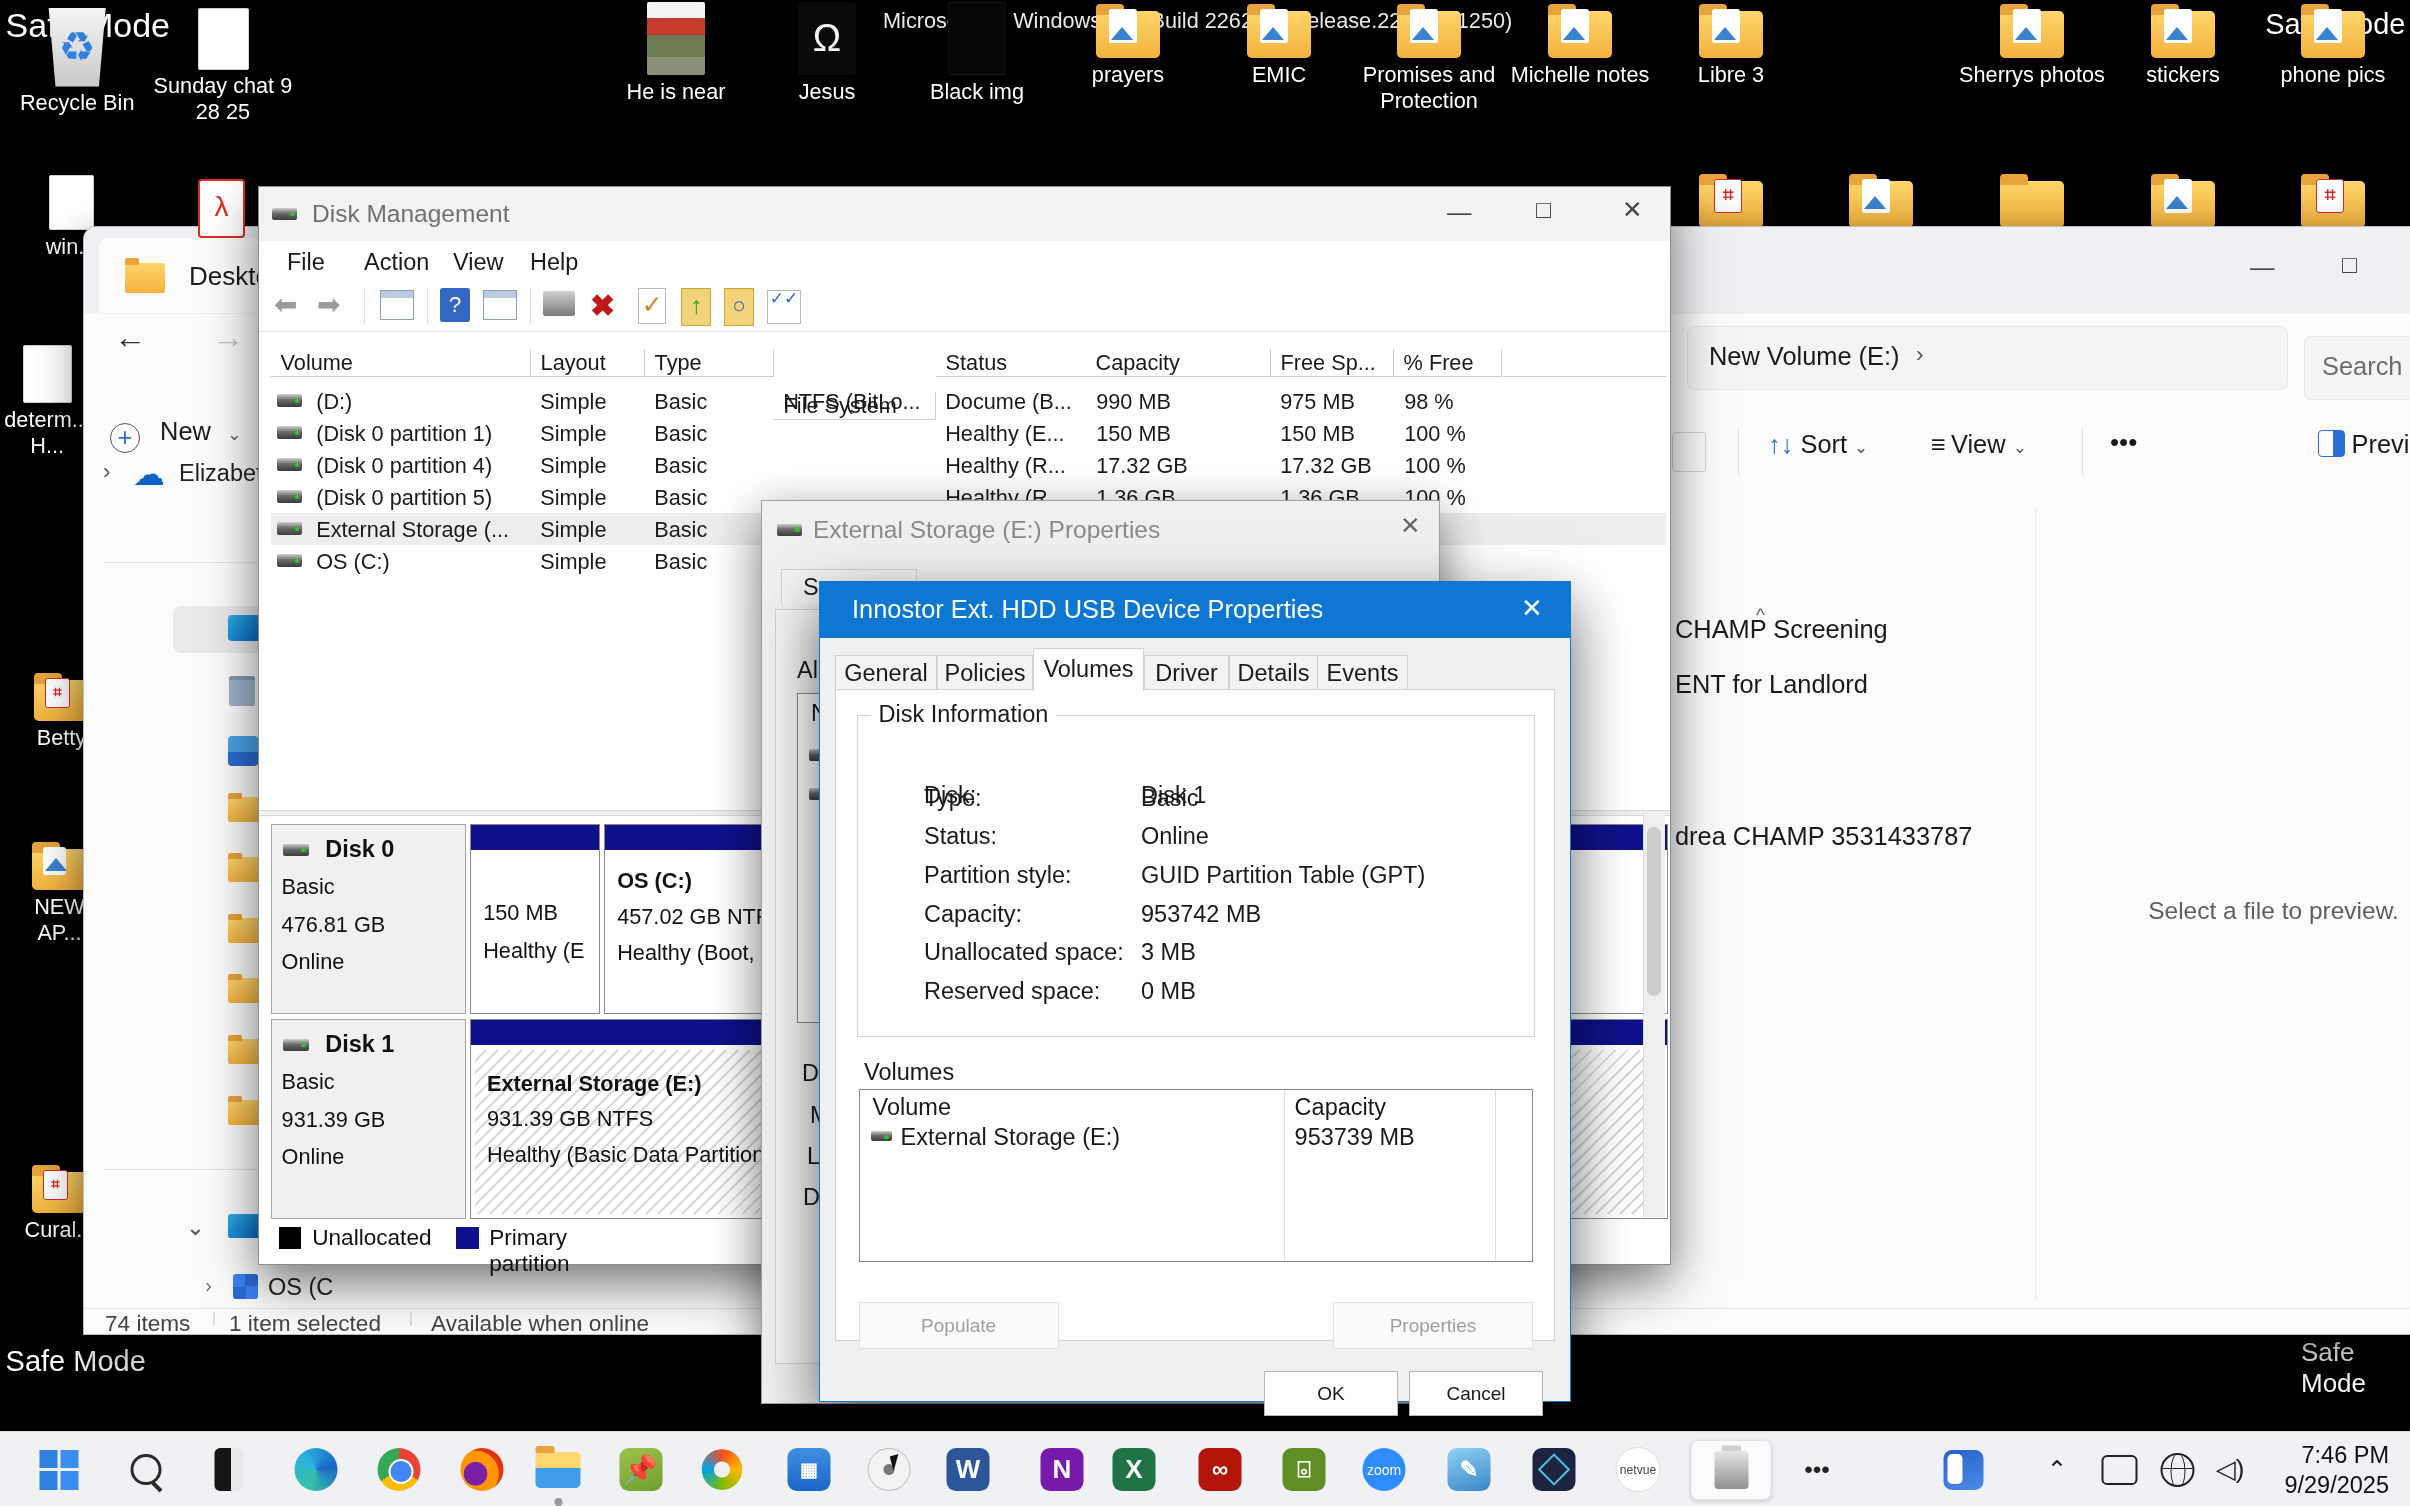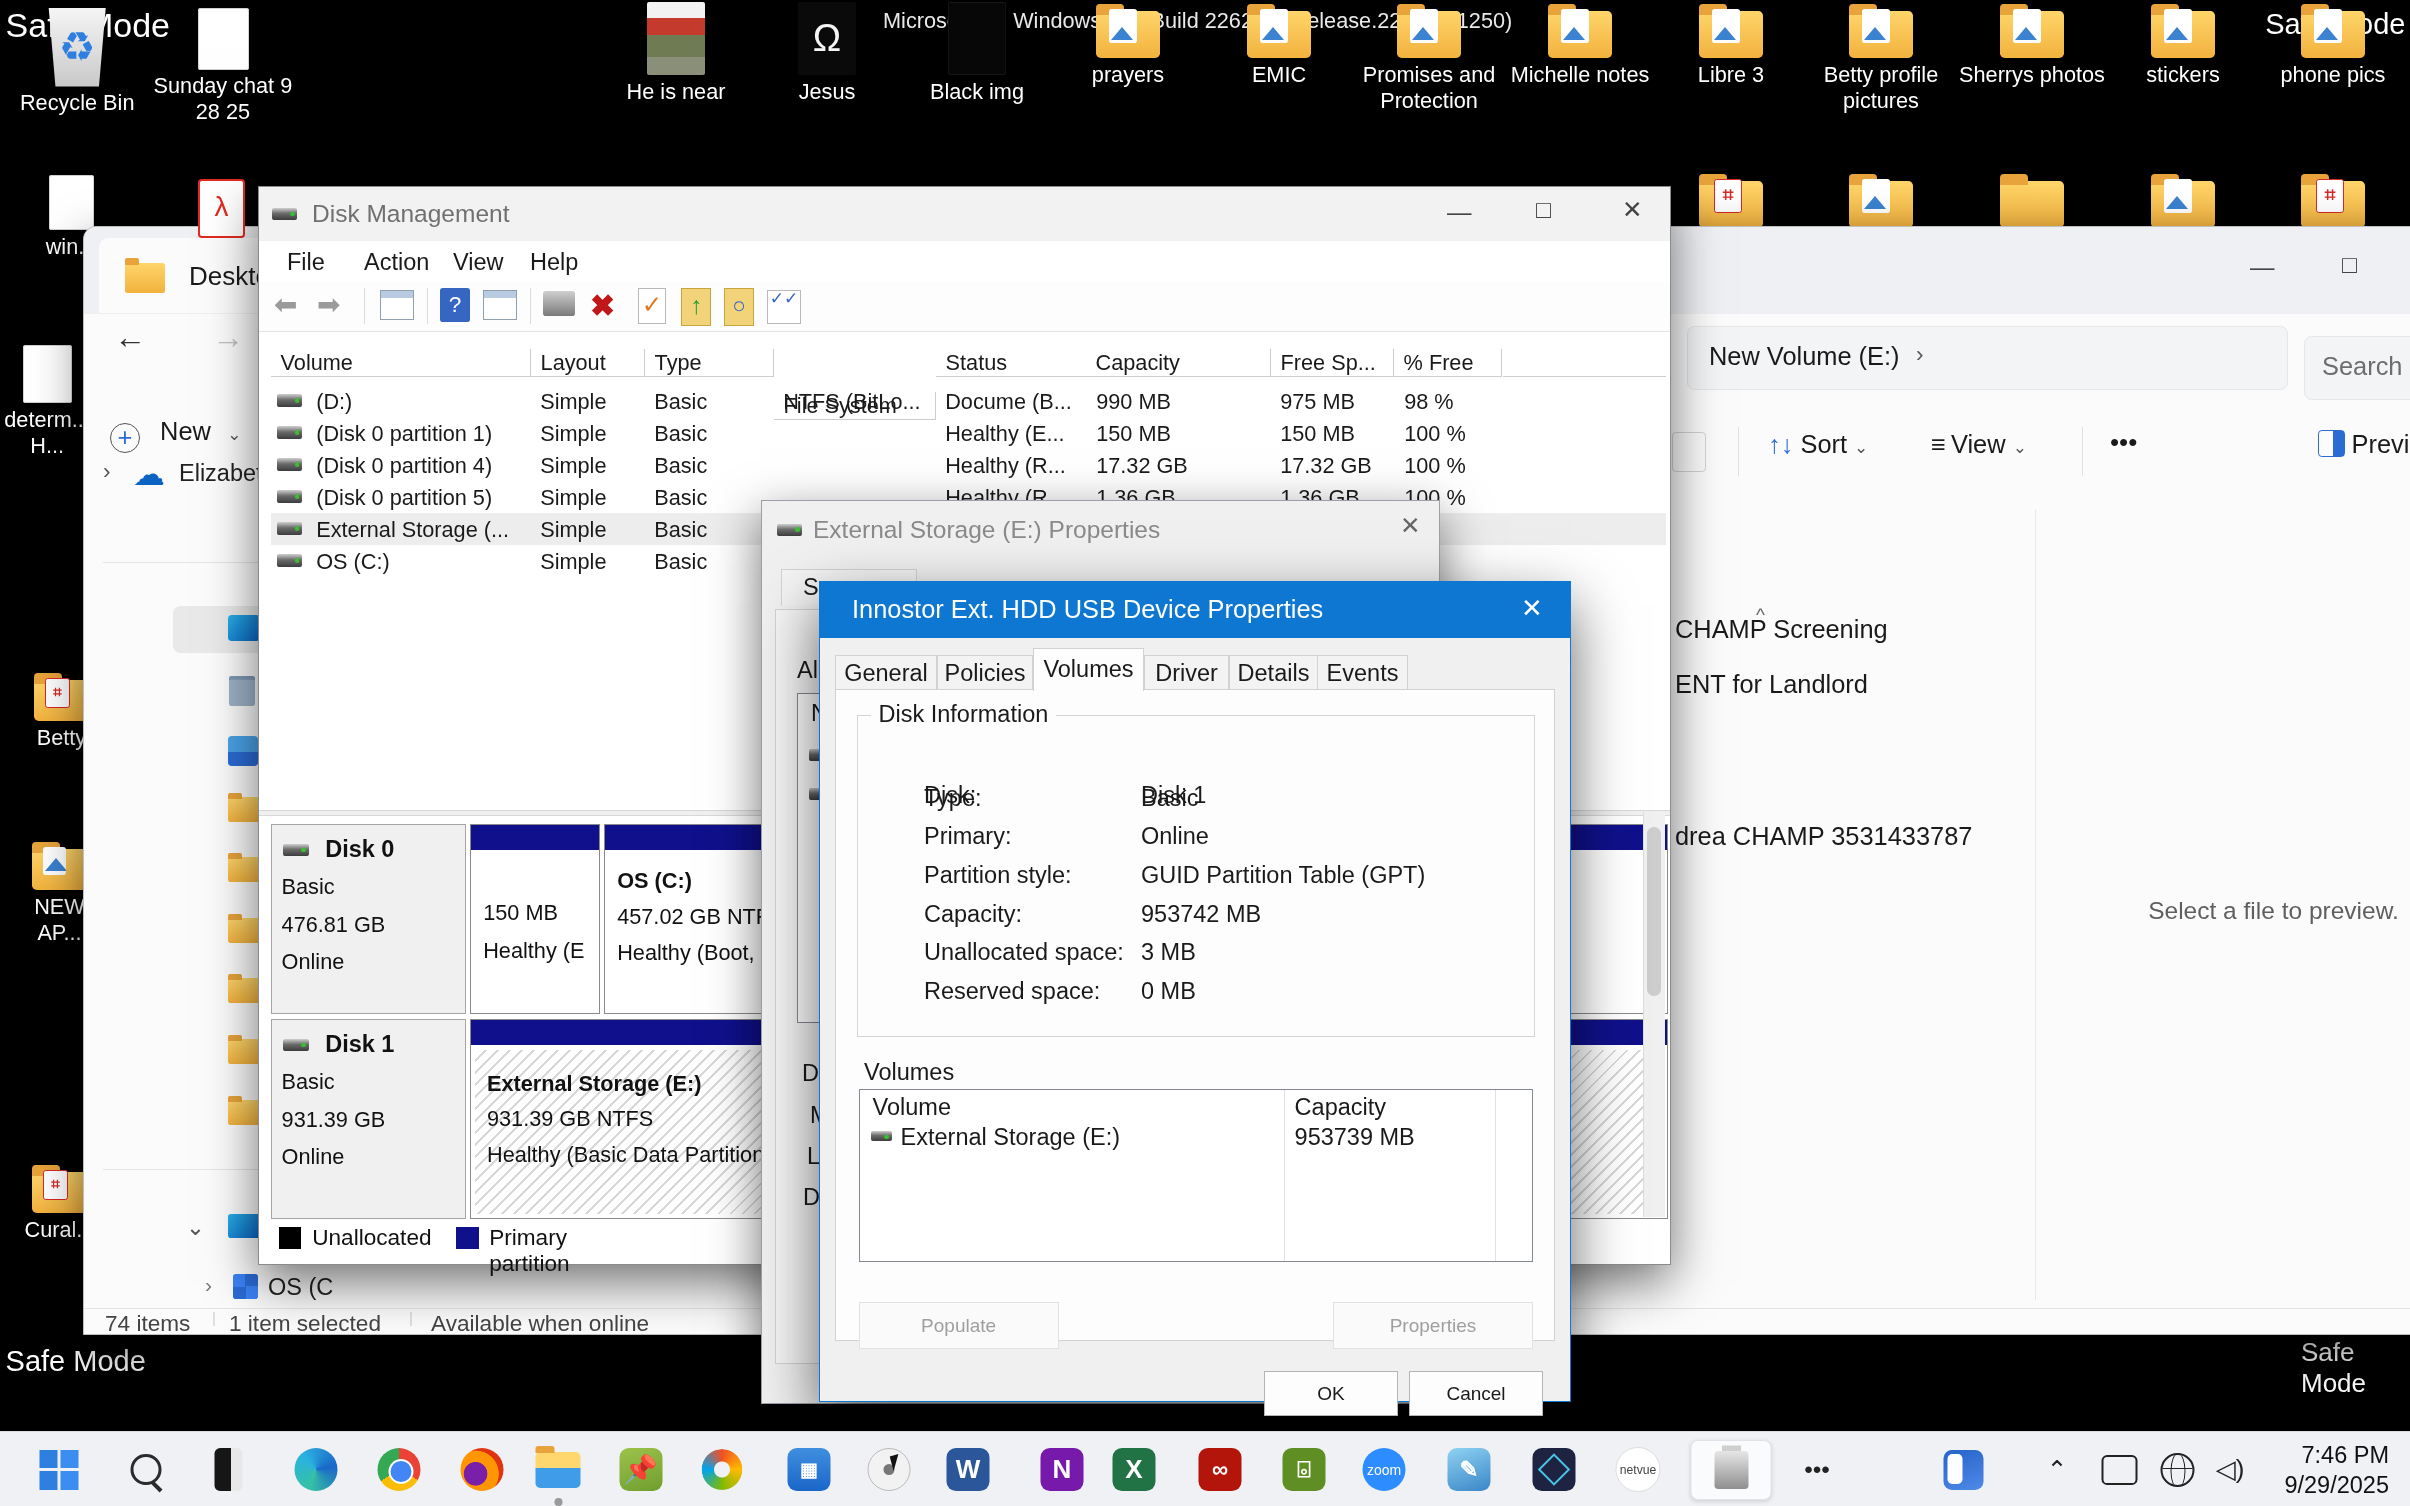--- a/index.html
+++ b/index.html
@@ -109,26 +109,20 @@
     <div class="folder">
         <div class="ph"></div>
       </div>
     <div class="lbl">Michelle notes</div>
   </div>
   <div class="dicon" style="left:1651px;top:11.3px;">
     <div class="folder">
         <div class="ph"></div>
       </div>
     <div class="lbl">Libre 3</div>
-  </div>
-  <div class="dicon" style="left:1801px;top:11.3px;">
-    <div class="folder">
-        <div class="ph"></div>
-      </div>
-    <div class="lbl">Betty profile pictures</div>
   </div>
   <div class="dicon" style="left:1952px;top:11.3px;">
     <div class="folder">
         <div class="ph"></div>
       </div>
     <div class="lbl">Sherrys photos</div>
   </div>
   <div class="dicon" style="left:2103px;top:11.3px;">
     <div class="folder">
         <div class="ph"></div>
@@ -502,21 +496,21 @@
       <div class="tab" style="left:409px;width:87px;"><span>Details</span></div>
       <div class="tab" style="left:497px;width:89px;"><span>Events</span></div>
     </div>
 
     <div class="abs" style="left:15px;top:107px;width:718px;height:650px;background:#fdfdfd;border:0.9px solid #d2d2d2;">
 
       <div class="abs" style="left:21px;top:24.5px;width:676px;height:320px;border:0.9px solid #d5d5d5;">
         <span class="abs" style="left:13px;top:-15px;background:#fdfdfd;padding:0 7.5px;font-size:23.5px;color:#1a1a1a;">Disk Information</span>
         <div class="inforow" style="top:30px;margin-top:36px;"><span>Disk:</span><span class="val">Disk 1</span></div>
         <div class="inforow" style="top:69px;"><span>Type:</span><span class="val">Basic</span></div>
-        <div class="inforow" style="top:107px;"><span>Primary:</span><span class="val">Online</span></div>
+        <div class="inforow" style="top:107px;"><span>Status:</span><span class="val">Online</span></div>
         <div class="inforow" style="top:146px;"><span>Partition style:</span><span class="val">GUID Partition Table (GPT)</span></div>
         <div class="inforow" style="top:185px;"><span>Capacity:</span><span class="val">953742 MB</span></div>
         <div class="inforow" style="top:223px;"><span>Unallocated space:</span><span class="val">3 MB</span></div>
         <div class="inforow" style="top:262px;"><span>Reserved space:</span><span class="val">0 MB</span></div>
       </div>
 
       <span class="abs" style="left:28px;top:369px;font-size:23.5px;color:#1a1a1a;">Volumes</span>
       <div class="abs" style="left:22.6px;top:399px;width:672px;height:171px;background:#fff;border:0.9px solid #828790;">
         <span class="abs" style="left:13px;top:3.8px;font-size:23.5px;color:#1a1a1a;">Volume</span>
         <span class="abs" style="left:435px;top:3.8px;font-size:23.5px;color:#1a1a1a;">Capacity</span>

